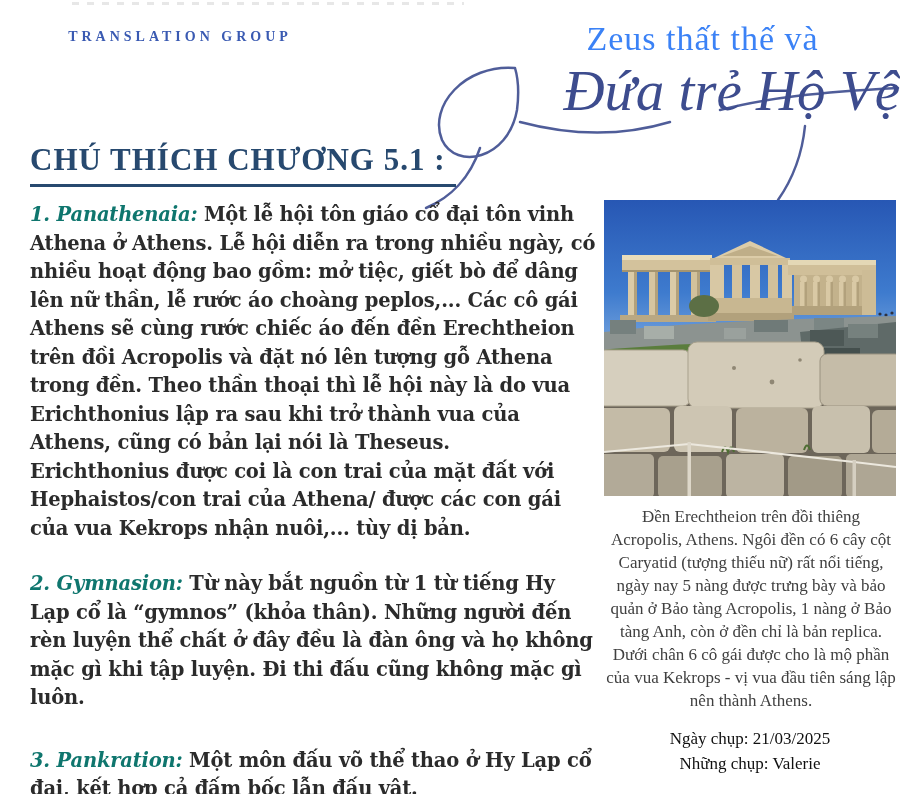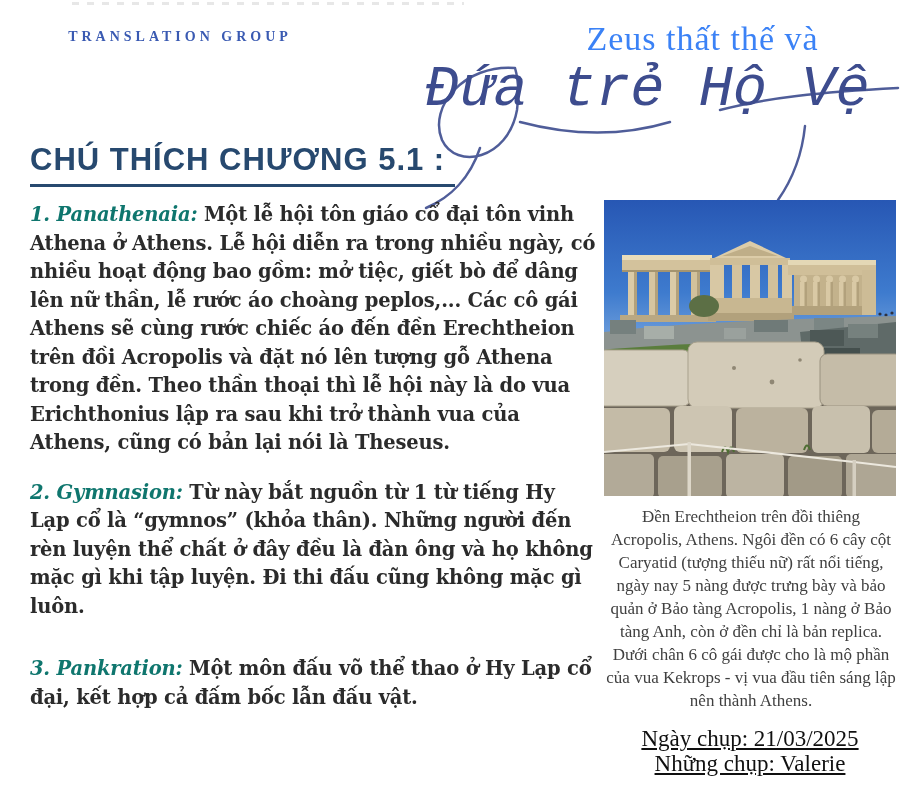--- a/index.html
+++ b/index.html
@@ -26,57 +26,57 @@
   .logo-url   { font-size: 13.5px; letter-spacing: .5px; color: #4a70c8; margin-top: 2px; }
   
   .title1 {
     position: absolute; left: 515px; top: 20px; width: 375px;
     text-align: center;
     font-family: "Liberation Serif", serif;
     font-size: 34px; letter-spacing: 1px; color: #3b82f6;
   }
   .title2 {
     position: absolute; left: 425px; top: 58px; width: 475px;
-    text-align: left;
-    font-family: Liberation Mono, monospace; font-style: italic;
+    text-align: right;
+    font-family: Liberation Serif, serif; font-style: italic;
     font-size: 57px; color: #3d4c8e; white-space: nowrap;
   }
   .flourish { position: absolute; left: 420px; top: 48px; pointer-events: none; }
   
   .heading {
     position: absolute; left: 30px; top: 142px; margin: 0;
-    font-family: Liberation Sans, sans-serif;
+    font-family: Liberation Serif, serif;
     font-size: 31px; font-weight: bold; letter-spacing: 1px;
     color: #27496f;
     border-bottom: 3px solid #27496f;
     padding: 0 10px 6px 0;
     display: inline-block;
   }
   
   .notes {
     position: absolute; left: 30px; top: 201px; width: 567px;
     font-family: "DejaVu Serif", serif;
     font-size: 19.5px; line-height: 28.5px; font-weight: bold;
     color: #2b2b2b; letter-spacing: -0.2px;
   }
   .note-p { margin: 0; }
-  .note-gap    { margin-top: 21px; }
+  .note-gap    { margin-top: 27px; }
   .note-gap-lg { margin-top: 34px; }
   .note-label  { font-style: italic; color: #0f766e; }
   
   .photo-col { position: absolute; left: 604px; top: 200px; width: 292px; text-align: center; }
   .photo { display: block; width: 292px; height: 296px; }
   .caption {
     margin: 9px 0 0 2px;
     font-family: "Liberation Serif", serif;
     font-size: 17px; line-height: 23px; color: #404040;
   }
   .photo-date, .photo-credit {
     font-family: "Liberation Serif", serif;
-    font-size: 23px; line-height: 24px; color: #101010; text-decoration: underline;
+    font-size: 17px; line-height: 24px; color: #101010;
   }
   .photo-date { margin: 15px 0 0 0; }
   .photo-credit { margin: 1px 0 0 0; }
 </style>
 </head>
 <body>
 
 <div class="scan-artifact"></div>
 
 <div class="logo">
@@ -92,20 +92,21 @@
     <path d="M300,62 C345,50 400,44 478,40"></path>
     <path d="M385,78 C382,108 372,132 358,152"></path>
   </g>
 </svg>
 <div class="title2">Đứa trẻ Hộ Vệ</div>
 
 <h1 class="heading">CHÚ THÍCH CHƯƠNG 5.1 :</h1>
 
 <div class="notes">
   <p class="note-p"><span class="note-label">1. Panathenaia:</span> <span>Một lễ hội tôn giáo cổ đại tôn vinh Athena ở Athens. Lễ hội diễn ra trong nhiều ngày, có nhiều hoạt động bao gồm: mở tiệc, giết bò để dâng lên nữ thần, lễ rước áo choàng peplos,... Các cô gái Athens sẽ cùng rước chiếc áo đến đền Erechtheion trên đồi Acropolis và đặt nó lên tượng gỗ Athena trong đền. Theo thần thoại thì lễ hội này là do vua Erichthonius lập ra sau khi trở thành vua của Athens, cũng có bản lại nói là Theseus.</span></p>
+  <p class="note-p">Erichthonius được coi là con trai của mặt đất với Hephaistos/con trai của Athena/ được các con gái của vua Kekrops nhận nuôi,... tùy dị bản.</p>
 
   <p class="note-p note-gap"><span class="note-label">2. Gymnasion:</span> <span>Từ này bắt nguồn từ 1 từ tiếng Hy Lạp cổ là “gymnos” (khỏa thân). Những người đến rèn luyện thể chất ở đây đều là đàn ông và họ không mặc gì khi tập luyện. Đi thi đấu cũng không mặc gì luôn.</span></p>
 
   <p class="note-p note-gap-lg"><span class="note-label">3. Pankration:</span> <span>Một môn đấu võ thể thao ở Hy Lạp cổ đại, kết hợp cả đấm bốc lẫn đấu vật.</span></p>
 </div>
 
 <div class="photo-col">
   <svg class="photo" viewBox="0 0 292 296" preserveAspectRatio="none">
     <defs>
       <linearGradient id="sky" x1="0" y1="0" x2="0" y2="1">

